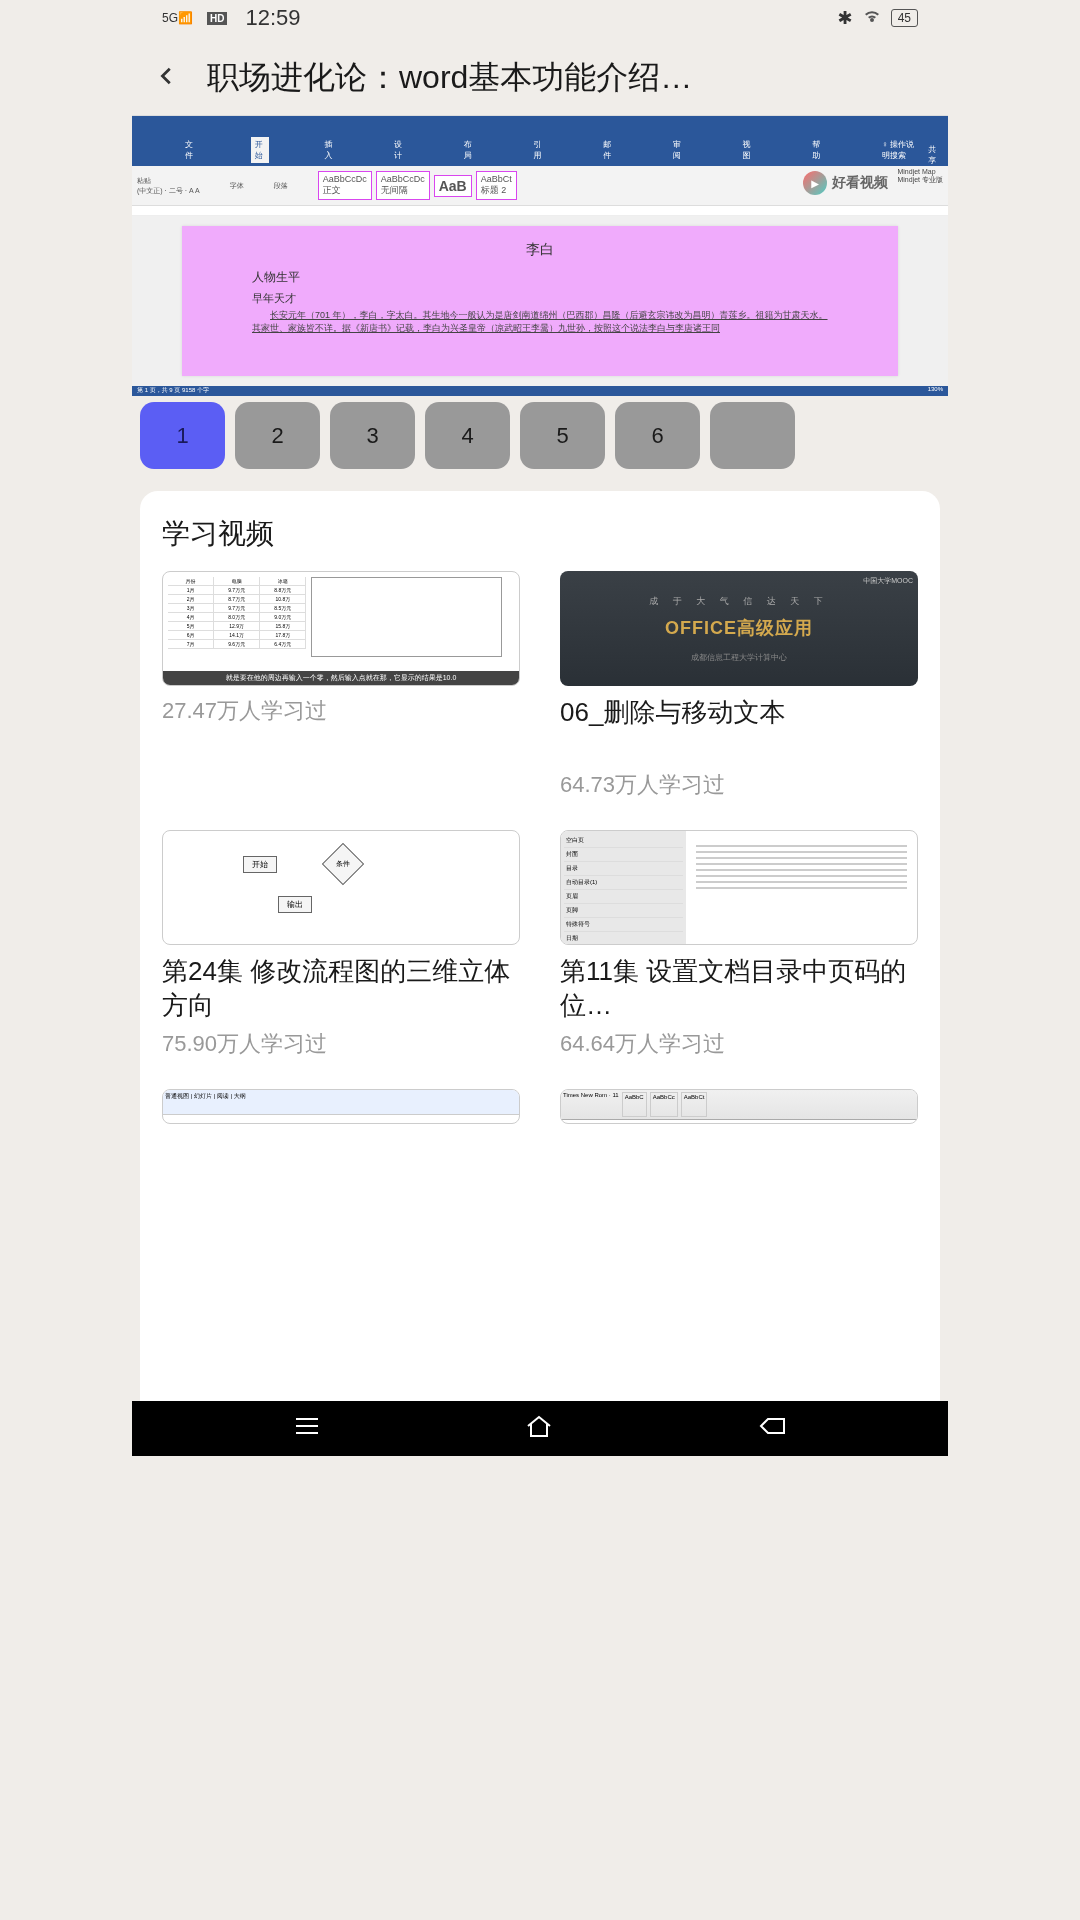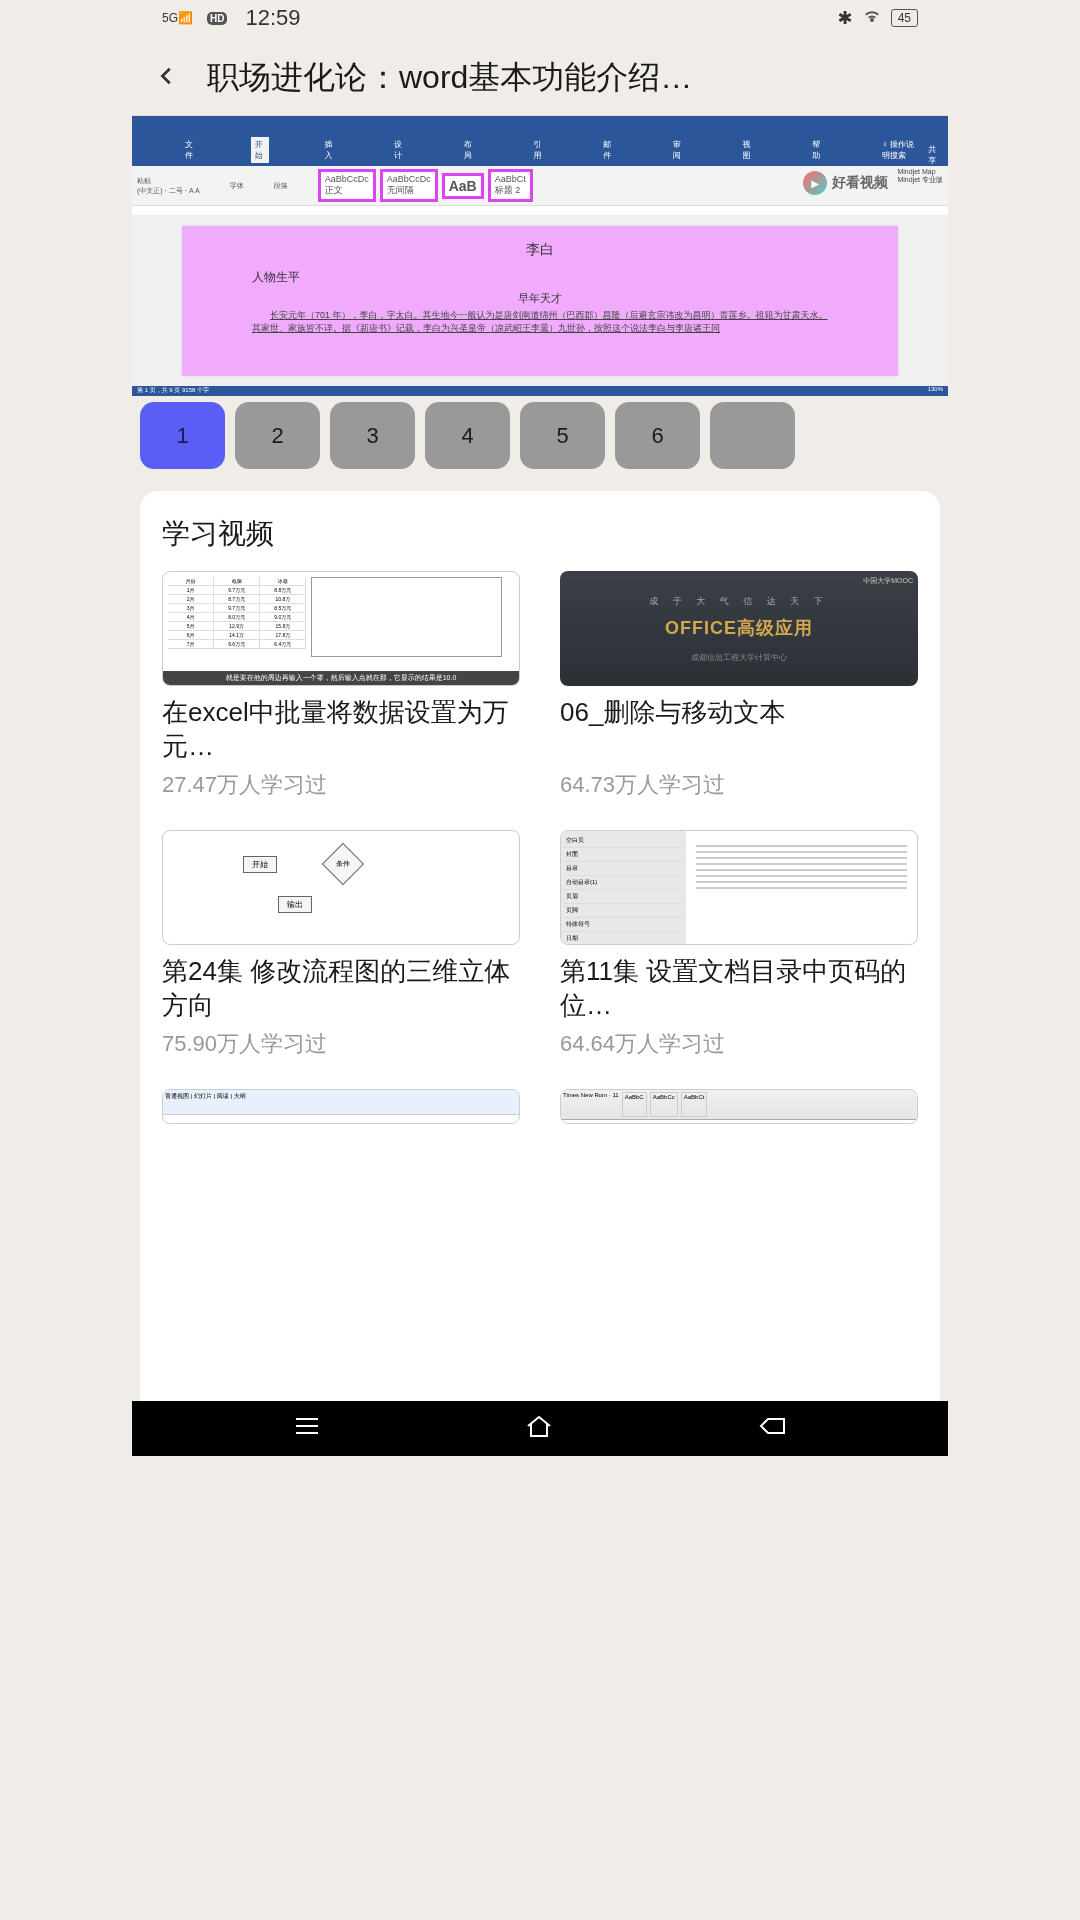--- a/index.html
+++ b/index.html
@@ -17,21 +17,21 @@
       display: flex;
       align-items: center;
       padding: 0 30px;
       font-size: 18px;
       color: #333;
       justify-content: space-between;
     }
     .status-left { display: flex; align-items: center; gap: 14px; }
     .status-right { display: flex; align-items: center; gap: 10px; }
     .signal { font-size: 12px; }
-    .hd-badge { background: #555; color: #fff; font-size: 10px; padding: 1px 3px; border-radius: 5px; font-weight: bold; }
+    .hd-badge { background: #555; color: #fff; font-size: 10px; padding: 1px 3px; border-radius: 0; font-weight: bold; }
     .battery { border: 1.5px solid #555; border-radius: 3px; padding: 1px 6px; font-size: 12px; }
     .header {
       display: flex;
       align-items: center;
       padding: 20px 15px 15px;
       gap: 20px;
     }
     .back-btn { font-size: 28px; color: #333; width: 40px; text-align: center; }
     .page-title { font-size: 32px; font-weight: 500; color: #1a1a1a; white-space: nowrap; overflow: hidden; text-overflow: ellipsis; flex: 1; }
     .video-area {
@@ -59,37 +59,37 @@
       border-bottom: 1px solid #ddd;
       display: flex;
       align-items: center;
       font-size: 7px;
       color: #555;
       padding: 0 5px;
       gap: 30px;
       position: relative;
     }
     .style-group { display: flex; gap: 4px; align-items: center; }
-    .style-box { border: 3px solid #d946ef; padding: 2px 4px; font-size: 9px; background: #fff; }
+    .style-box { border: 1px solid #d946ef; padding: 2px 4px; font-size: 9px; background: #fff; }
     .style-box.big { font-size: 14px; font-weight: bold; }
     .play-logo { position: absolute; right: 60px; top: 5px; display: flex; align-items: center; gap: 5px; }
     .play-icon { width: 24px; height: 24px; border-radius: 50%; background: linear-gradient(135deg, #ff6b6b, #4ecdc4); display: flex; align-items: center; justify-content: center; color: #fff; font-size: 10px; }
     .haokan-text { font-size: 14px; color: #666; font-weight: bold; }
     .mindjet { position: absolute; right: 5px; top: 2px; font-size: 7px; color: #444; }
     .word-ruler { height: 10px; background: #fff; border-bottom: 1px solid #eee; }
     .word-doc {
       background: #f0f0f0;
       height: 170px;
       padding: 10px 50px;
       position: relative;
     }
     .doc-page { background: #f0abfc; height: 100%; padding: 15px 70px 5px; box-shadow: 0 0 3px rgba(0,0,0,0.1); }
     .doc-title { text-align: center; font-size: 14px; margin-bottom: 10px; color: #333; }
     .doc-heading { font-size: 12px; margin: 5px 0; color: #333; }
-    .doc-subheading { font-size: 11px; margin: 3px 0; color: #333; text-align: center; }
+    .doc-subheading { font-size: 11px; margin: 3px 0; color: #333; }
     .doc-para { font-size: 9px; line-height: 1.4; color: #444; text-indent: 18px; text-decoration: underline; }
     .word-status { height: 10px; background: #2b579a; font-size: 6px; color: #fff; padding: 0 5px; display: flex; justify-content: space-between; }
     .pagination {
       display: flex;
       gap: 10px;
       padding: 12px 8px;
       overflow: hidden;
     }
     .page-btn {
       width: 85px;
@@ -315,21 +315,20 @@
             <div class="excel-row">
                 <div class="excel-cell">7月</div>
                 <div class="excel-cell">9.6万元</div>
                 <div class="excel-cell">6.4万元</div>
               </div>
           </div>
           <div class="excel-dialog"></div>
         </div>
         <div class="thumb-caption">就是要在他的周边再输入一个零，然后输入点就在那，它显示的结果是10.0</div>
       </div>
-      <div class="video-title">在excel中批量将数据设置为万元…</div>
       <div class="video-stats">27.47万人学习过</div>
     </div>
 
     <div class="video-card">
       <div class="thumb thumb-office">
         <div class="mooc-badge">中国大学MOOC</div>
         <div class="office-top">成 于 大 气  信 达 天 下</div>
         <div class="office-title">OFFICE高级应用</div>
         <div class="office-sub">成都信息工程大学计算中心</div>
       </div>

